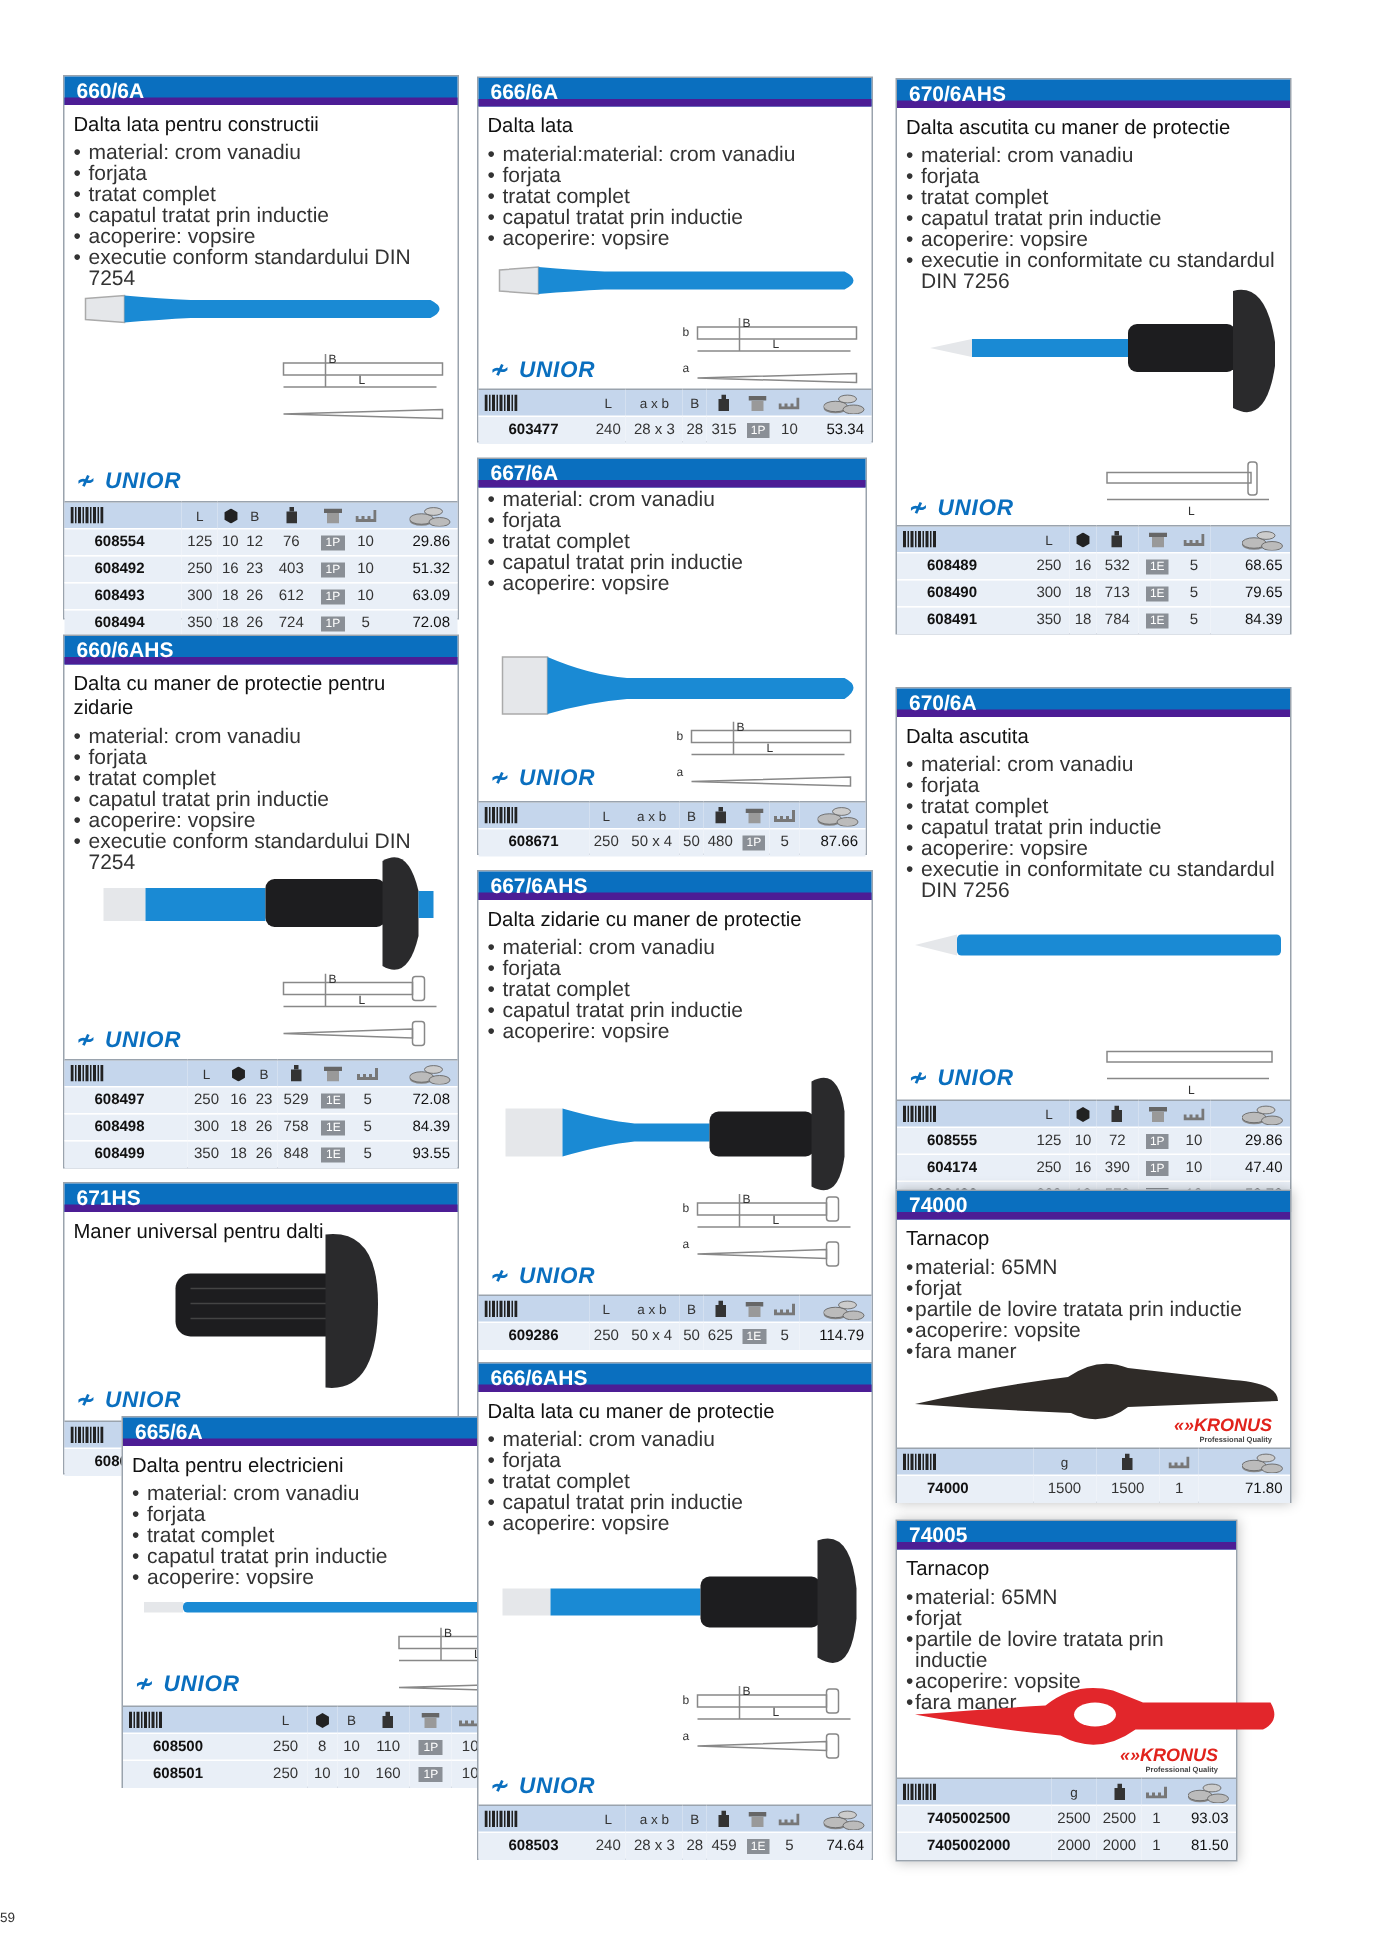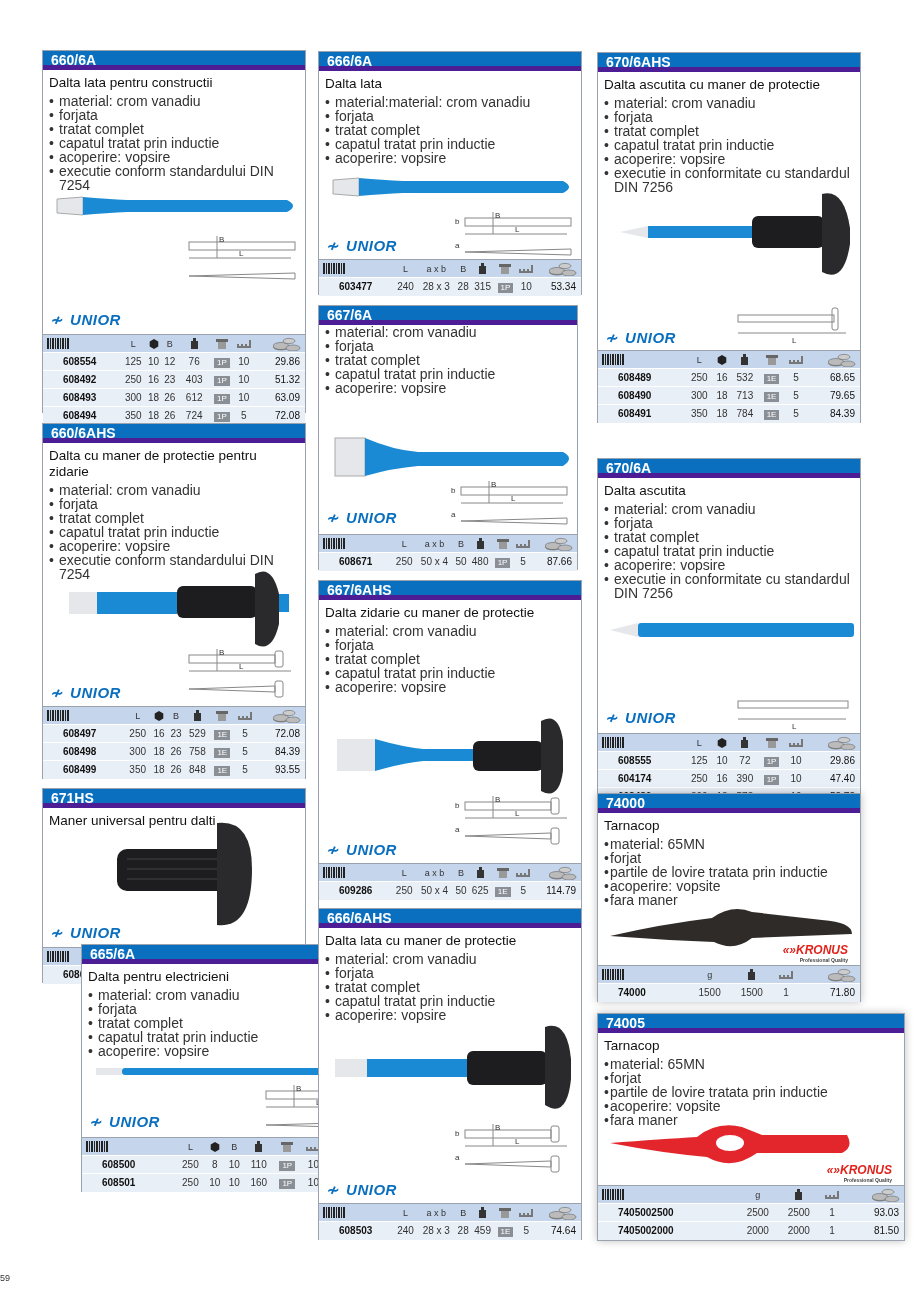--- a/index.html
+++ b/index.html
@@ -935,21 +935,21 @@
           <tr>
             <td class="code">74000</td>
             <td>1500</td>
             <td>1500</td>
             <td>1</td>
             <td class="price">71.80</td>
           </tr>
         </tbody>
       </table>
     </div>
-    <div class="card shadow" style="left: 597px; top: 1013px; width: 308px; height: 228px;">
+    <div class="card shadow" style="left: 597px; top: 1013px; width: 228px; height: 228px;">
       <div class="hdr">74005</div>
       <div class="title">Tarnacop</div>
       <ul class="feat dot">
         <li>material: 65MN</li>
         <li>forjat</li>
         <li>partile de lovire tratata prin inductie</li>
         <li>acoperire: vopsite</li>
         <li>fara maner</li>
       </ul>
       <div class="media" style="top:105px;left:4px"><svg width="256" height="50">

